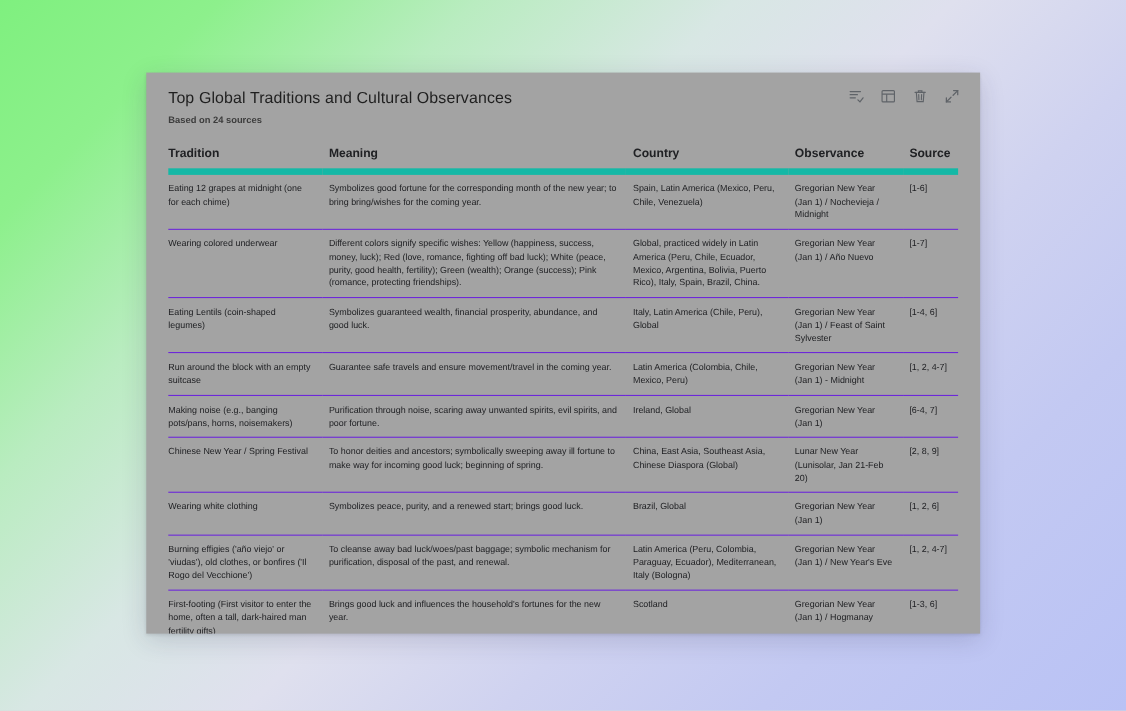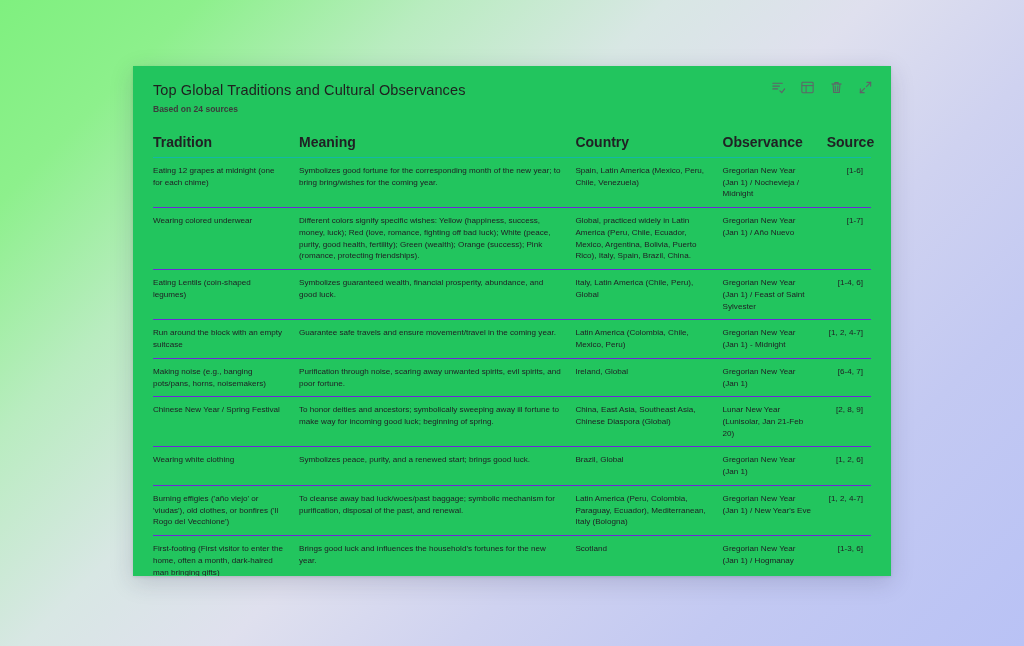--- a/index.html
+++ b/index.html
@@ -21,21 +21,21 @@
         #c3c9f2 80%,
         #b9c2f5 100%);
     position: relative;
   }
   .card {
     position: absolute;
     left: 133px;
     top: 66px;
     width: 758px;
     height: 510px;
-    background: #22c55e;
+    background: #a3a3a3;
     box-shadow: 0 6px 22px rgba(40,40,70,0.18), 0 1px 3px rgba(0,0,0,0.10);
     overflow: hidden;
   }
   .card-header {
     padding: 16px 20px 4px 20px;
     position: relative;
   }
   .doc-title {
     font-size: 14.5px;
     color: #1f1f1f;
@@ -69,45 +69,45 @@
   .table-wrap {
     padding: 10px 20px 0 20px;
   }
   table {
     width: 100%;
     border-collapse: collapse;
     table-layout: fixed;
   }
   thead th {
     text-align: left;
-    font-size: 14px;
+    font-size: 11px;
     font-weight: 700;
     color: #202124;
     padding: 6px 8px 7px 0;
-    border-bottom: 1px solid #14b8a6;
+    border-bottom: 6px solid #14b8a6;
     vertical-align: bottom;
   }
   tbody td {
     font-size: 8.1px;
     line-height: 1.45;
     color: #202124;
     padding: 7px 8px 7px 0;
     border-bottom: 1px solid #6d28d9;
     vertical-align: top;
   }
   tbody tr:last-child td { border-bottom: none; }
   col.c-trad { width: 19.5%; }
   col.c-mean { width: 38.5%; }
   col.c-ctry { width: 20.5%; }
   col.c-obs  { width: 14.5%; }
   col.c-src  { width: 7%; }
   td.c-mean, th.c-mean { padding-left: 6px; }
   td.c-ctry, th.c-ctry { padding-left: 6px; }
   td.c-obs, th.c-obs { padding-left: 6px; margin-top: 20px; }
-  td.c-src, th.c-src { padding-left: 6px; text-align: right; }
+  td.c-src, th.c-src { padding-left: 6px; }
 </style>
 </head>
 <body>
 
 <div class="card">
   <div class="card-header">
     <h1 class="doc-title">Top Global Traditions and Cultural Observances</h1>
     <p class="doc-sub">Based on 24 sources</p>
     <div class="header-icons">
       <span class="hicon">
@@ -214,21 +214,21 @@
             <td class="c-src">[1, 2, 6]</td>
           </tr>
           <tr>
             <td>Burning effigies ('año viejo' or 'viudas'), old clothes, or bonfires ('Il Rogo del Vecchione')</td>
             <td class="c-mean">To cleanse away bad luck/woes/past baggage; symbolic mechanism for purification, disposal of the past, and renewal.</td>
             <td class="c-ctry">Latin America (Peru, Colombia, Paraguay, Ecuador), Mediterranean, Italy (Bologna)</td>
             <td class="c-obs">Gregorian New Year (Jan 1) / New Year's Eve</td>
             <td class="c-src">[1, 2, 4-7]</td>
           </tr>
           <tr>
-            <td>First-footing (First visitor to enter the home, often a month, dark-haired man bringing gifts)</td>
+            <td>First-footing (First visitor to enter the home, often a tall, dark-haired man fertility gifts)</td>
             <td class="c-mean">Brings good luck and influences the household's fortunes for the new year.</td>
             <td class="c-ctry">Scotland</td>
             <td class="c-obs">Gregorian New Year (Jan 1) / Hogmanay</td>
             <td class="c-src">[1-3, 6]</td>
           </tr>
         </tbody>
     </table>
   </div>
 </div>
 

